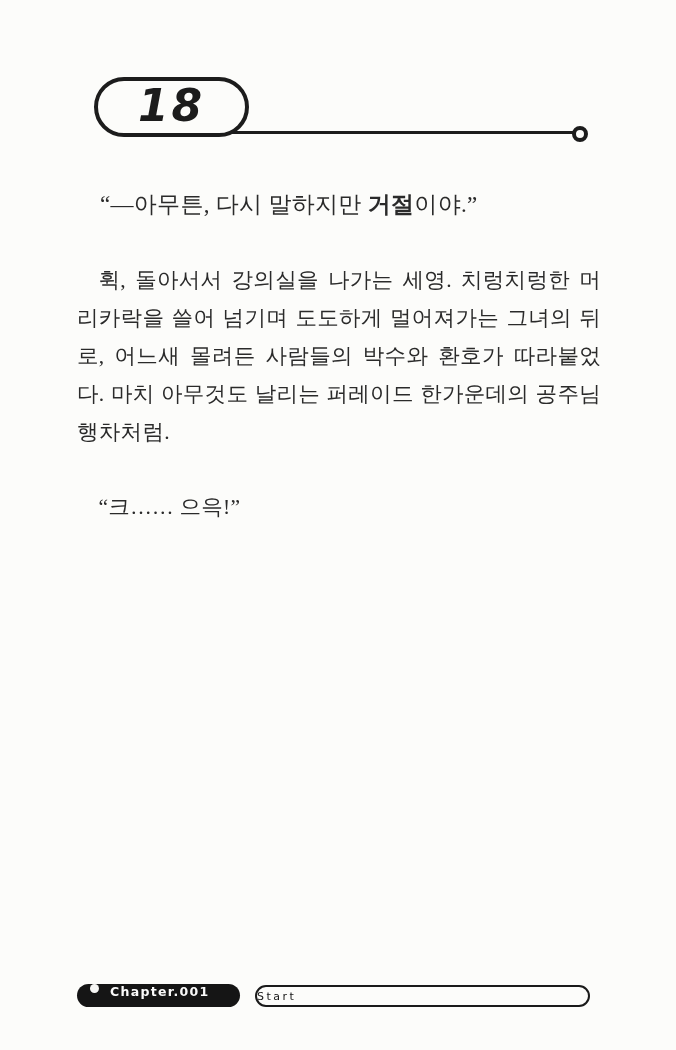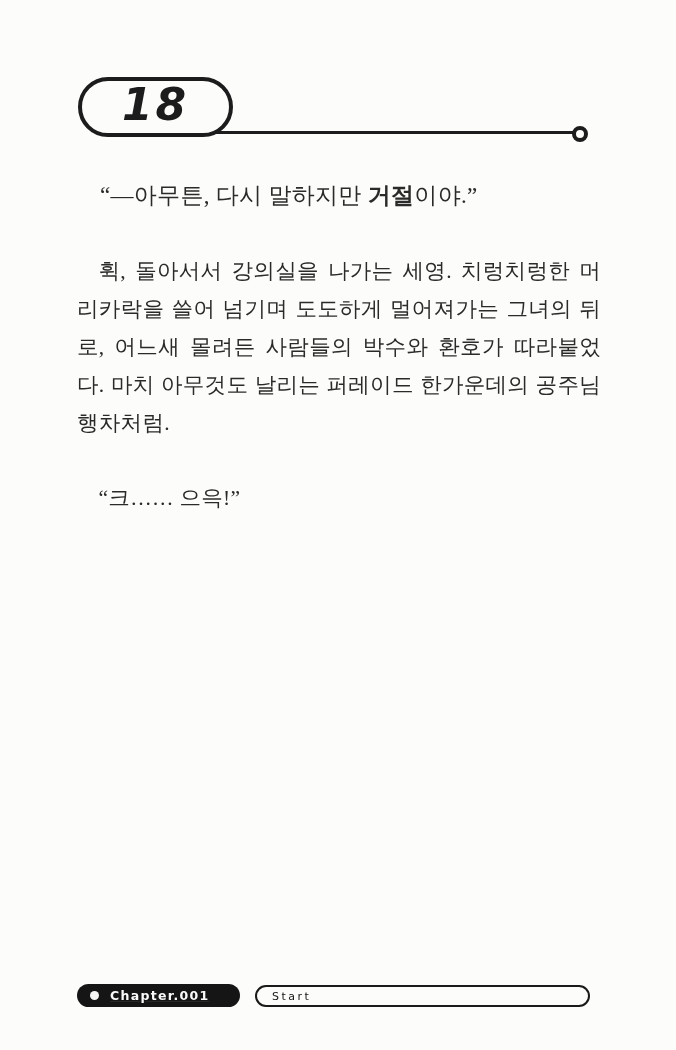--- a/index.html
+++ b/index.html
@@ -31,28 +31,29 @@
     top: 126px;
     width: 8px;
     height: 8px;
     border: 4px solid #1c1c1c;
     border-radius: 50%;
     background: #fcfcfa;
     z-index: 1;
   }
   .badge {
     position: absolute;
-    left: 78px;
+    left: 94px;
     top: 77px;
     width: 147px;
     height: 52px;
     background: #fcfcfa;
     border: 4px solid #1c1c1c;
     border-radius: 30px;
     display: flex;
+    align-items: center;
     justify-content: center;
     z-index: 2;
   }
   .badge-num {
     font-family: "DejaVu Sans", sans-serif;
     font-style: italic;
     font-weight: 700;
     font-size: 44px;
     letter-spacing: 3px;
     color: #1c1c1c;
@@ -68,37 +69,36 @@
     font-family: "Liberation Serif", "DejaVu Serif", serif;
     font-size: 21.5px;
     line-height: 38px;
     letter-spacing: 0.3px;
     text-align: justify;
     word-break: break-all;
     color: #2a2a2a;
   }
   .para { margin: 0; text-indent: 1em; }
   .para.no-indent { text-indent: 0; }
-  .gap-lg { margin-top: 21px; }
+  .gap-lg { margin-top: 30px; }
   .gap-xl { margin-top: 37px; }
   .dialogue-major { font-size: 23px; }
   .dialogue-major .emph { font-weight: 700; }
 
   
   .chapter-pill {
     position: absolute;
     left: 77px;
     top: 984px;
     width: 163px;
     height: 23px;
     background: #151515;
     border-radius: 12px;
     display: flex;
-    align-items: center;
-    text-decoration: underline;
+    align-items: flex-start;
   }
   .chapter-dot {
     width: 9px;
     height: 9px;
     border-radius: 50%;
     background: #f6f6f4;
     margin-left: 13px;
     flex: 0 0 auto;
   }
   .chapter-label {
@@ -120,21 +120,20 @@
     border: 2px solid #1a1a1a;
     border-radius: 11px;
     display: flex;
     align-items: center;
   }
   .start-label {
     color: #161616;
     font-family: "DejaVu Sans", sans-serif;
     font-size: 11px;
     letter-spacing: 2.5px;
-    margin-left: 15px;
     white-space: nowrap;
   }
 </style>
 </head>
 <body>
 
 <div class="page">
 
   <div class="header-rule"></div>
   <div class="header-dot"></div>

